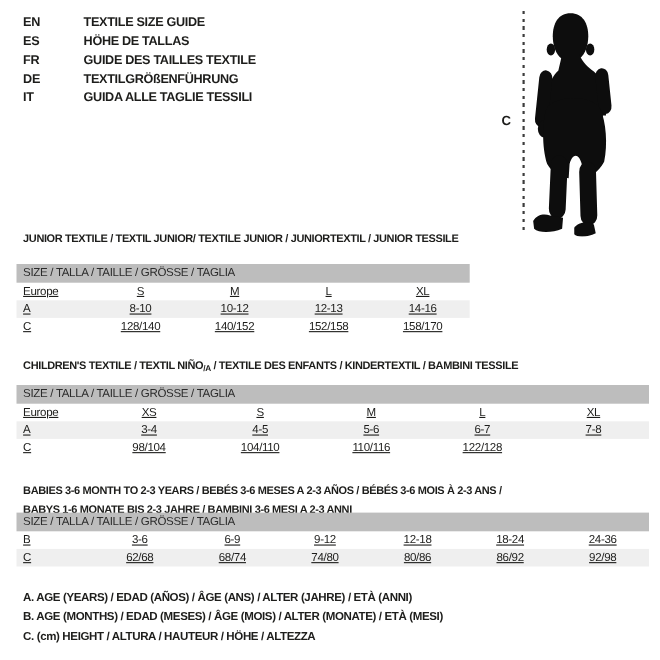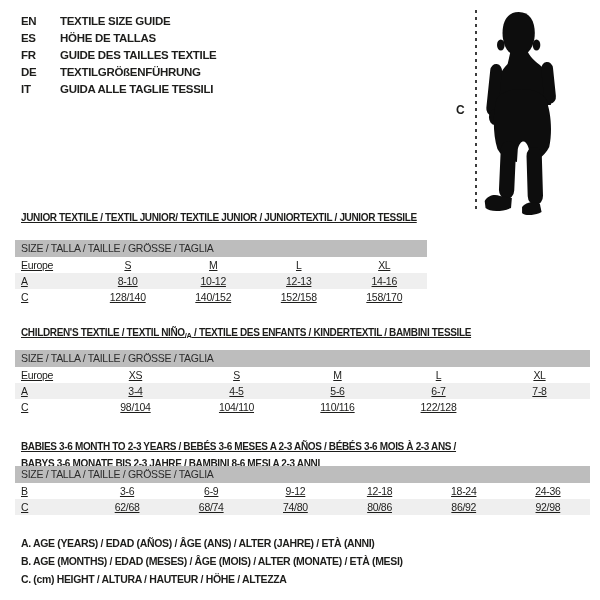--- a/index.html
+++ b/index.html
@@ -3,36 +3,36 @@
 <meta charset="utf-8">
 <style>
   html,body { margin:0; padding:0; background:#fff; }
   .page {
     position:relative; width:600px; height:600px; background:#fff;
     font-family:"Liberation Sans", sans-serif; color:#1d1d1b; overflow:hidden;
   }
 
   
   .langs { position:absolute; left:21px; top:12px; }
-  .lang-row { display:flex; height:17px; align-items:center; }
+  .lang-row { display:flex; height:17px; align-items:center;gap:16px; }
   .lang-code, .lang-label { font-weight:bold; font-size:11.5px; letter-spacing:-0.3px; white-space:nowrap; }
   .lang-code { width:39px; }
 
   
   .dashline {
     position:absolute; left:475px; top:10px; width:2px; height:200px;
     background:repeating-linear-gradient(to bottom,#3d3d3d 0 3px,transparent 3px 7px);
   }
   .c-label { position:absolute; left:456px; top:103px; font-size:12px; font-weight:bold; }
   .baby { position:absolute; left:483px; top:7px; }
 
   
   .tbl-title {
     position:absolute; left:21px; font-weight:bold; font-size:10px;
-    letter-spacing:-0.35px; white-space:nowrap;text-decoration:underline;
+    letter-spacing:-0.35px; white-space:nowrap;
   }
   .title-junior { top:212px; }
   .title-children { top:327px; }
   .title-babies { top:423px; line-height:16.5px;margin-top:16px; }
   .sub { font-size:7.5px; vertical-align:-2px; }
 
   
   .table { position:absolute; left:15px; font-size:10.5px; letter-spacing:-0.3px; }
   .t-junior { top:240px; width:412px; }
   .t-children { top:350px; width:575px; }
@@ -149,21 +149,21 @@
       <span class="tlabel">C</span>
       <span class="tcell">98/104</span>
       <span class="tcell">104/110</span>
       <span class="tcell">110/116</span>
       <span class="tcell">122/128</span>
     </div>
   </div>
 
   <div class="tbl-title title-babies">
     <div>BABIES 3-6 MONTH TO 2-3 YEARS / BEBÉS 3-6 MESES A 2-3 AÑOS / BÉBÉS 3-6 MOIS À 2-3 ANS /</div>
-    <div>BABYS 3-6 MONATE BIS 2-3 JAHRE / BAMBINI 8-6 MESI A 2-3 ANNI</div>
+    <div>BABYS 1-6 MONATE BIS 2-3 JAHRE / BAMBINI 3-6 MESI A 2-3 ANNI</div>
   </div>
   <div class="table t-babies">
     <div class="thead">SIZE / TALLA / TAILLE / GRÖSSE / TAGLIA</div>
     <div class="trow cols6">
       <span class="tlabel">B</span>
       <span class="tcell">3-6</span>
       <span class="tcell">6-9</span>
       <span class="tcell">9-12</span>
       <span class="tcell">12-18</span>
       <span class="tcell">18-24</span>

